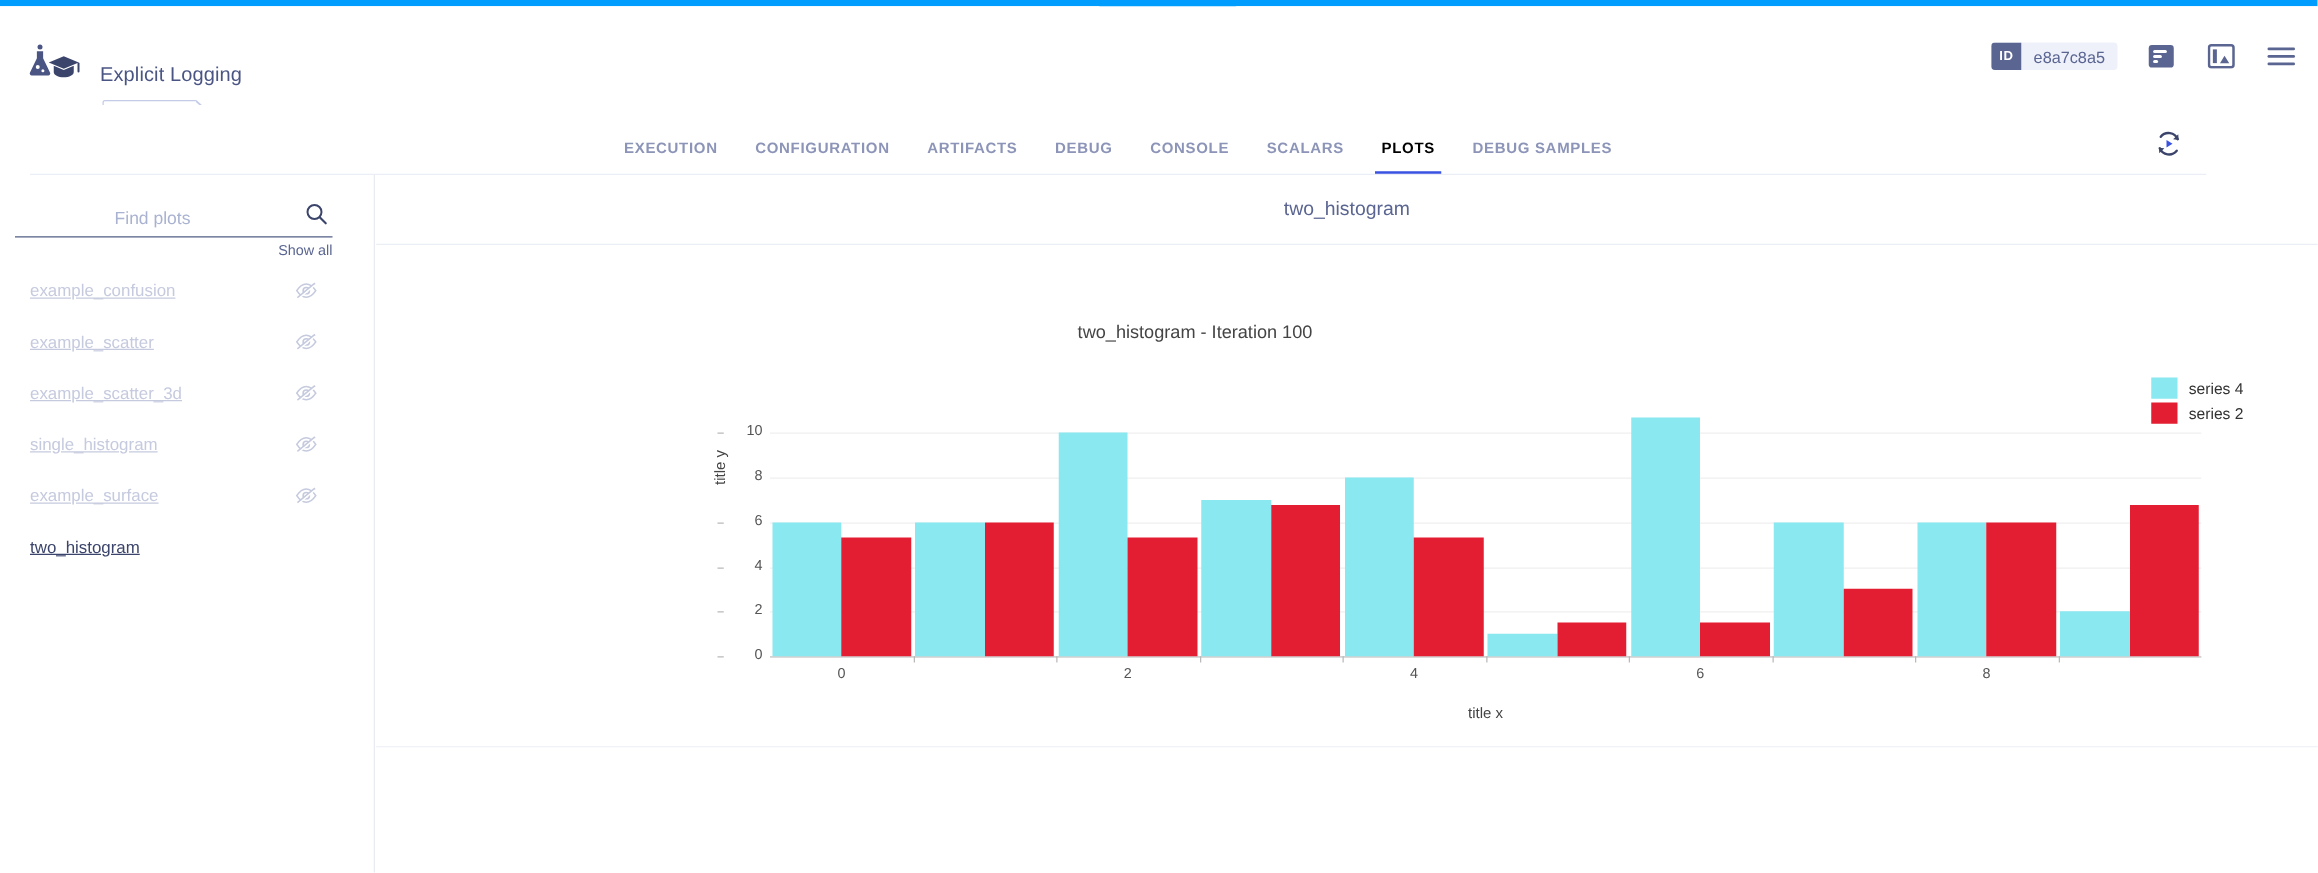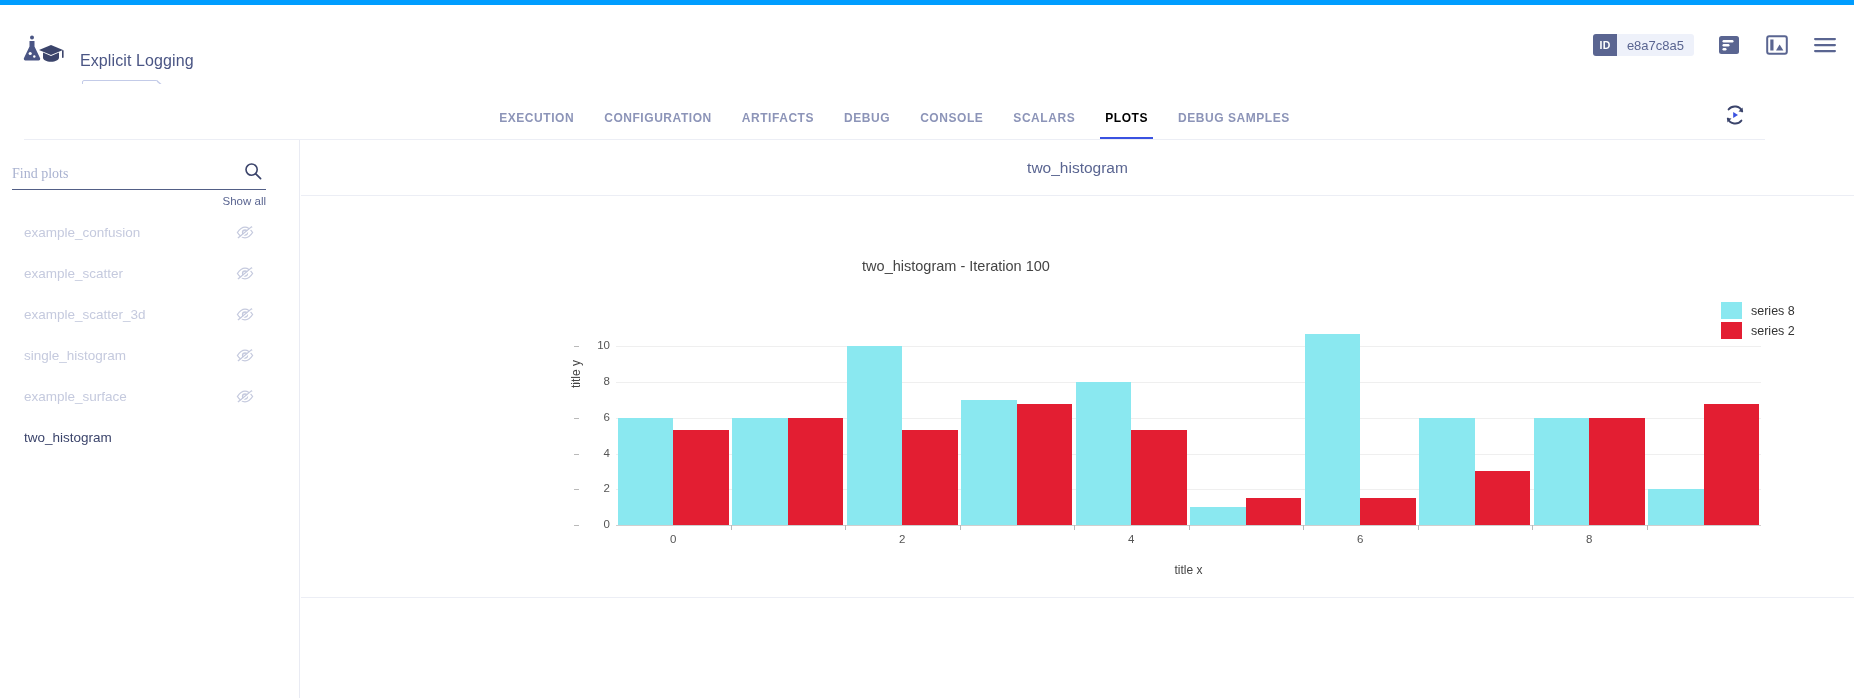--- a/index.html
+++ b/index.html
@@ -104,34 +104,35 @@
     background: #fff; border-right: 1px solid #e9ebf3;
   }
   .search-wrap {
     position: absolute; top: 18px; left: 12px; width: 254px; height: 32px;
     border-bottom: 1px solid #525f86;
     display: flex; align-items: center;
   }
   .search-input {
     border: none; outline: none; background: transparent;
     font-size: 14px; color: #737373; width: 220px; height: 24px;
-    font-family: Liberation Serif, serif;
+    font-family: Liberation Sans, sans-serif;
+    text-align: center;
   }
   .search-input::placeholder { color: #a9b2d0; }
   .search-icon { position: absolute; right: 4px; top: 4px; width: 18px; height: 18px; cursor: pointer; }
   .show-all {
     position: absolute; top: 55px; right: 33px;
     font-size: 11.5px; color: #5a6591; cursor: pointer;
   }
   .plot-list { position: absolute; top: 72px; left: 0; width: 300px; }
   .plot-item {
     height: 41px; display: flex; align-items: center;
     padding: 0 0 0 24px; cursor: pointer;
   }
-  .plot-item .plot-name { font-size: 13.5px; color: #c5cade; flex: 1; }
+  .plot-item .plot-name { font-size: 13.5px; color: #c5cade; flex: 1; text-decoration: underline; }
   .plot-item.selected .plot-name { color: #3b446b; }
   .eye-off { width: 22px; margin-right: 44px; display: flex; align-items: center; justify-content: center; cursor: pointer; }
 
   
   .main {
     position: absolute; top: 140px; left: 301px; width: 1553px; height: 558px;
     background: #fff;
   }
   .panel-title {
     height: 56px; display: flex; align-items: center; justify-content: center;
@@ -339,21 +340,21 @@
 
 <div class="main">
   <div class="panel-title">two_histogram</div>
 
   <div class="plot-card">
     <div class="chart-title">two_histogram - Iteration 100</div>
 
     <div class="legend" id="legend">
         <div class="legend-row">
           <span class="legend-swatch" style="background: rgb(138, 232, 240);"></span>
-          <span class="legend-label">series 8</span>
+          <span class="legend-label">series 4</span>
         </div>
         <div class="legend-row">
           <span class="legend-swatch" style="background: rgb(227, 30, 50);"></span>
           <span class="legend-label">series 2</span>
         </div>
       </div>
 
     <div class="ylabel">title y</div>
     <div class="xlabel">title x</div>
 

